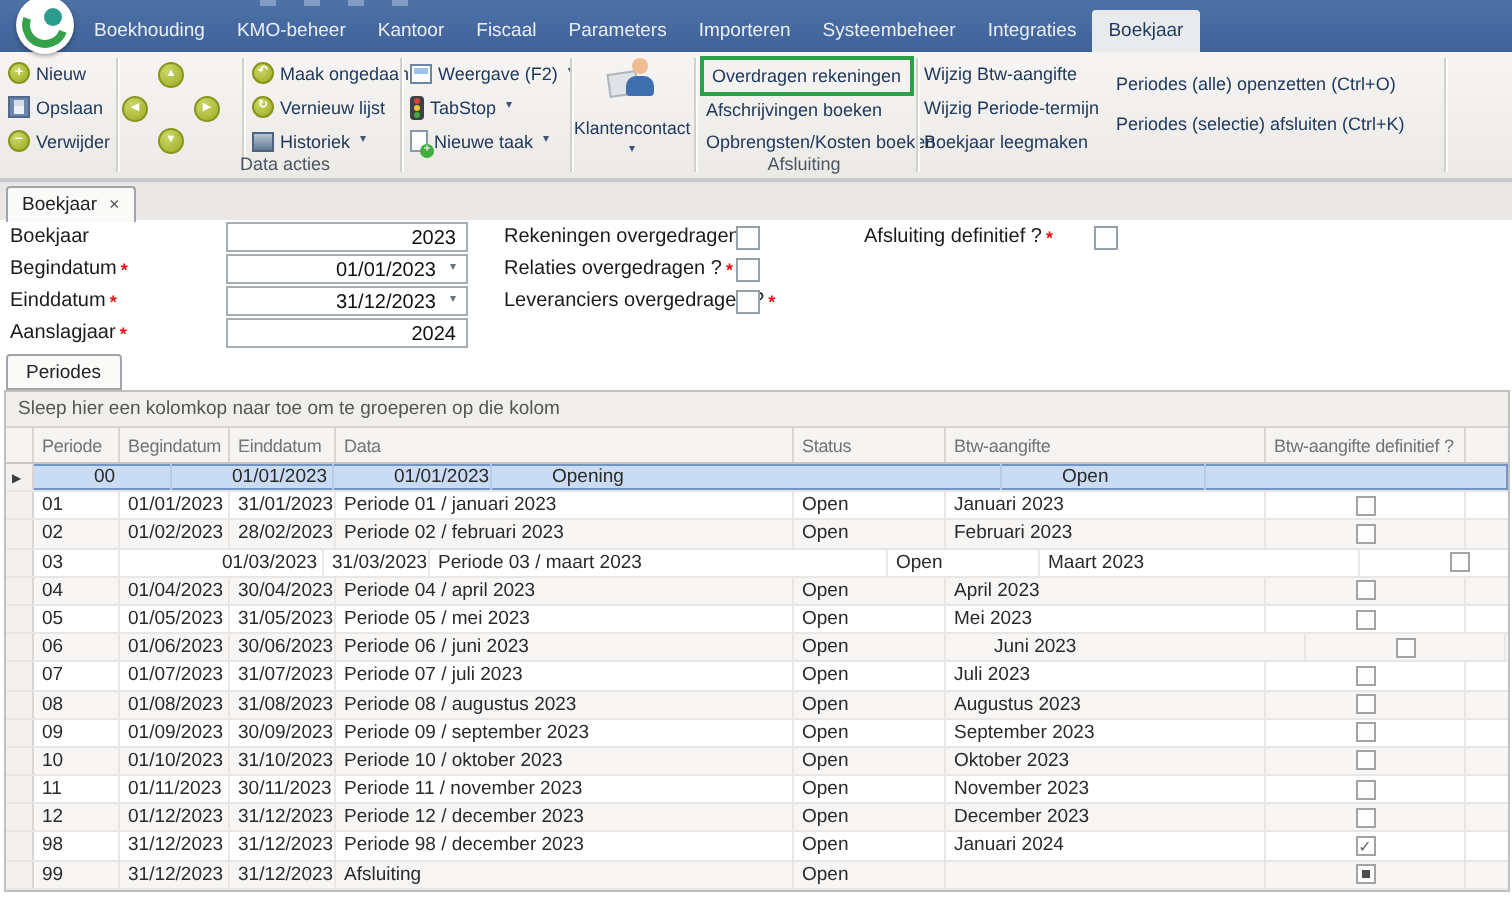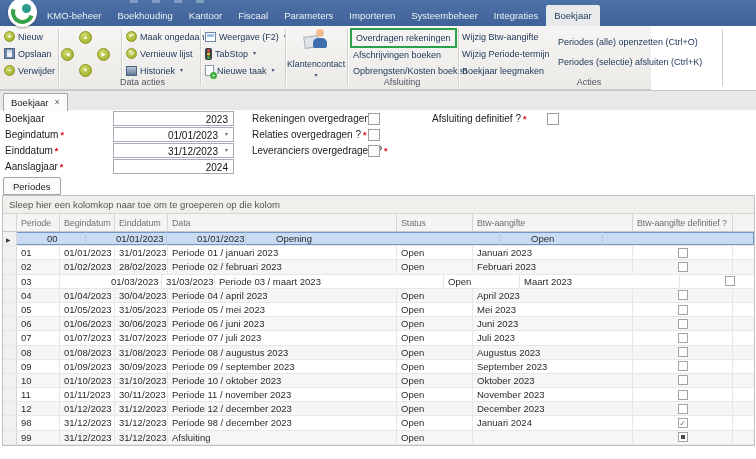--- a/index.html
+++ b/index.html
@@ -12,21 +12,21 @@
   .logo{position:absolute;left:8px;top:-2px;width:29px;height:29px;border-radius:50%;background:#fff;
         box-shadow:0 1px 2px rgba(0,0,0,.35);z-index:2;}
   .logo::before{content:"";position:absolute;left:3px;top:3px;width:23px;height:23px;border-radius:50%;
         border:4px solid transparent;border-left-color:#35a24b;border-bottom-color:#35a24b;
         transform:rotate(-25deg);box-sizing:border-box;}
   .logo::after{content:"";position:absolute;right:6px;top:6px;width:9px;height:9px;border-radius:50%;background:#2a9d8f;}
   .menu-tabs{position:absolute;left:39px;bottom:0;display:flex;align-items:flex-end;}
   .mtab{padding:5px 8px 5px;font-size:9.5px;color:#e9eef6;white-space:nowrap;}
   .mtab.active{background:#e9eaec;color:#1c3a5e;border-radius:2px 2px 0 0;}
   
-  .ribbon{position:absolute;left:0;top:26px;width:651px;height:64px;
+  .ribbon{position:absolute;left:0;top:26px;width:756px;height:64px;
           background:linear-gradient(#f6f5f3,#eceae7);border-bottom:1px solid #c6cace;box-sizing:border-box;padding-left:13px;}
   .vdiv{position:absolute;top:3px;bottom:3px;width:1px;background:#d1d0cc;box-shadow:1px 0 0 #fcfcfb;}
   .rbtn{position:absolute;display:flex;align-items:center;gap:3px;font-size:9px;color:#20395c;
         white-space:nowrap;height:13px;}
   .rbtn.hl{border:2px solid #2ba14a;height:16px;padding:0 4px;background:#f4f3f1;}
   .chev{display:inline-block;margin-left:2px;color:#3f5573;font-size:6px;line-height:13px;}
   .chev::after{content:"▾";}
   .glabel{position:absolute;top:51px;font-size:9px;color:#4d5560;text-align:center;white-space:nowrap;}
   
   .icirc{flex:0 0 auto;width:11px;height:11px;border-radius:50%;box-sizing:border-box;
@@ -109,22 +109,22 @@
 
 <div class="screen">
 
   <div class="menubar">
     <span class="qatmark" style="left:130px"></span>
     <span class="qatmark" style="left:152px"></span>
     <span class="qatmark" style="left:174px"></span>
     <span class="qatmark" style="left:196px"></span>
     <div class="logo"></div>
     <div class="menu-tabs">
+        <div class="mtab">Boekhouding</div>
         <div class="mtab">KMO-beheer</div>
-        <div class="mtab">Boekhouding</div>
         <div class="mtab">Kantoor</div>
         <div class="mtab">Fiscaal</div>
         <div class="mtab">Parameters</div>
         <div class="mtab">Importeren</div>
         <div class="mtab">Systeembeheer</div>
         <div class="mtab">Integraties</div>
         <div class="mtab active">Boekjaar</div>
       </div>
   </div>
 
@@ -214,21 +214,20 @@
     <div class="rbtn" style="left:558px;top:9px">
       <span>Periodes (alle) openzetten (Ctrl+O)</span>
     </div>
     <div class="rbtn" style="left:558px;top:29px">
       <span>Periodes (selectie) afsluiten (Ctrl+K)</span>
     </div>
     <div class="vdiv" style="left:722px"></div>
 
     <div class="glabel" style="left:0;width:285px">Data acties</div>
     <div class="glabel" style="left:350px;width:104px">Afsluiting</div>
-    <div class="glabel" style="left:462px;width:254px">Acties</div>
   </div>
 
   <div class="doctabs">
     <div class="doctab">
       <span>Boekjaar</span>
       <span class="closex">×</span>
     </div>
   </div>
 
   <div class="flabel" style="top:112px"><span>Boekjaar</span></div>
@@ -358,21 +357,21 @@
             <span class="gcb unchecked"></span>
           </div>
         </div>
         <div class="grow">
           <div class="icell"></div>
           <div class="gcell" style="width: 43px; flex: 0 0 43px;">06</div>
           <div class="gcell" style="width: 55px; flex: 0 0 55px;">01/06/2023</div>
           <div class="gcell" style="width: 53px; flex: 0 0 53px;">30/06/2023</div>
           <div class="gcell" style="width: 229px; flex: 0 0 229px;">Periode 06 / juni 2023</div>
           <div class="gcell" style="width: 76px; flex: 0 0 76px;">Open</div>
-          <div class="gcell" style="width: 160px; flex: 0 0 160px;">Juni 2023</div>
+          <div class="gcell" style="width: 160px; flex: 0 0 160px; margin-left: 20px;">Juni 2023</div>
           <div class="gcell cbcell" style="width: 100px; flex: 0 0 100px;">
             <span class="gcb unchecked"></span>
           </div>
         </div>
         <div class="grow">
           <div class="icell"></div>
           <div class="gcell" style="width: 43px; flex: 0 0 43px;">07</div>
           <div class="gcell" style="width: 55px; flex: 0 0 55px;">01/07/2023</div>
           <div class="gcell" style="width: 53px; flex: 0 0 53px;">31/07/2023</div>
           <div class="gcell" style="width: 229px; flex: 0 0 229px;">Periode 07 / juli 2023</div>

